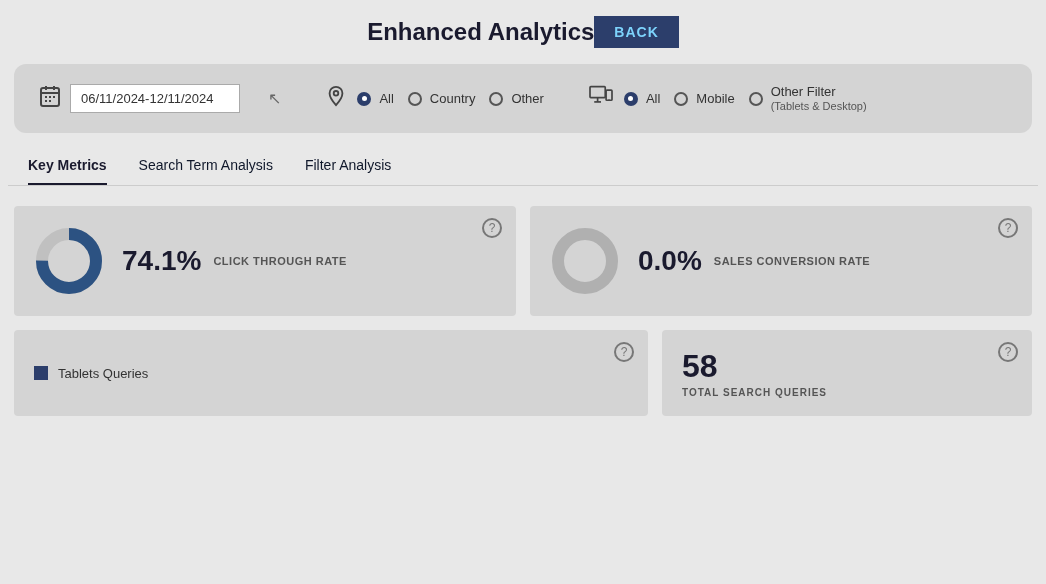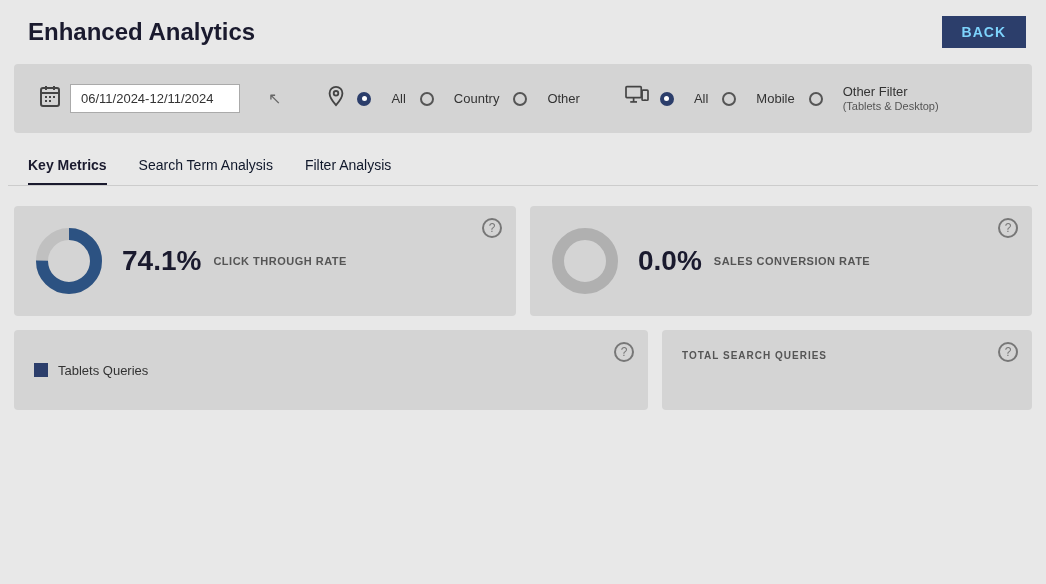--- a/index.html
+++ b/index.html
@@ -5,45 +5,44 @@
     * { box-sizing: border-box; margin: 0; padding: 0; }
     body {
       font-family: Arial, sans-serif;
       background: #e8e8e8;
       color: #2c3e50;
       width: 1046px;
       min-height: 584px;
     }
     .header {
       display: flex;
-      justify-content: space-between;
+      justify-content: center;
       align-items: center;
       padding: 16px 20px;
       background: #e8e8e8;
-      margin-left: 8px;
     }
     .page-title {
       font-size: 24px;
       font-weight: bold;
       color: #1a1a2e;
     }
     .back-btn {
       background: #2c3e6b;
       color: #7dd3fc;
       border: none;
       padding: 8px 20px;
       font-size: 14px;
       font-weight: bold;
       cursor: pointer;
       letter-spacing: 1px;
     }
     .filter-section {
       margin: 0 14px 14px 14px;
       background: #d4d4d4;
-      border-radius: 4px;
+      border-radius: 12px;
       padding: 20px 24px;
       display: flex;
       align-items: center;
       gap: 28px;
     }
     .date-range-wrapper {
       display: flex;
       align-items: center;
       gap: 8px;
     }
@@ -70,21 +69,21 @@
       color: #444;
     }
     .radio-group {
       display: flex;
       align-items: center;
       gap: 14px;
     }
     .radio-item {
       display: flex;
       align-items: center;
-      gap: 20px;
+      gap: 8px;
       font-size: 13px;
       color: #333;
       cursor: pointer;
     }
     .radio-dot {
       width: 14px;
       height: 14px;
       border-radius: 50%;
       border: 2px solid #555;
       display: flex;
@@ -361,15 +360,16 @@
 <div class="bottom-cards-row">
 
   <div class="search-queries-card">
     <div class="help-icon">?</div>
     <span class="sq-legend"></span>
     <span class="sq-label">Tablets Queries</span>
   </div>
 
   <div class="total-queries-card">
     <div class="help-icon">?</div>
+    <div class="total-count">58</div>
     <div class="total-label">TOTAL SEARCH QUERIES</div>
   </div>
 </div>
 
 </body></html>

